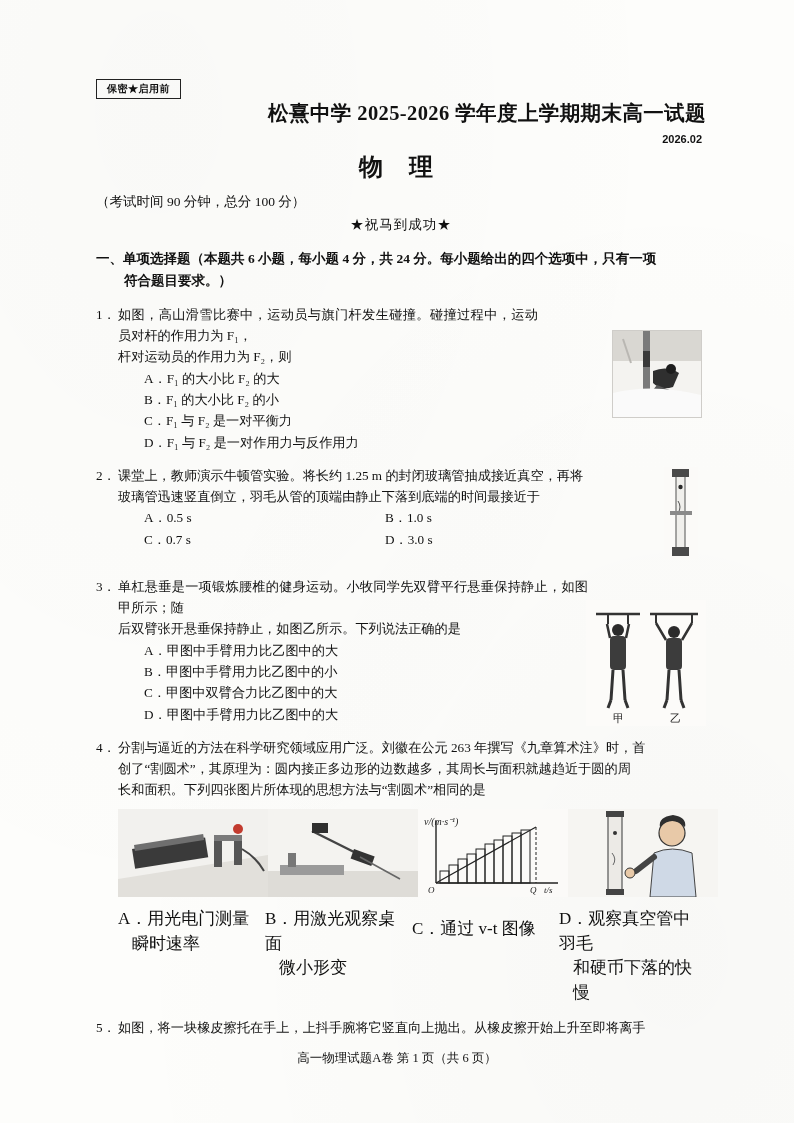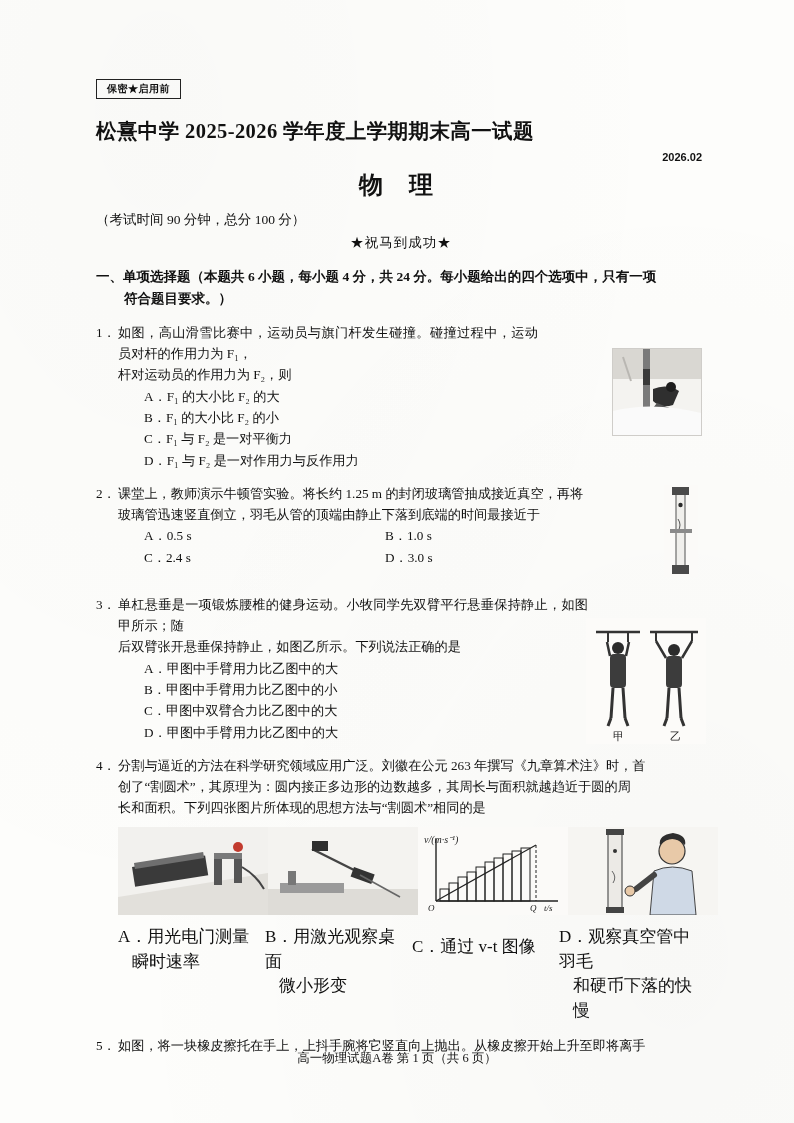--- a/index.html
+++ b/index.html
@@ -42,24 +42,23 @@
     display: inline-block;
     border: 1px solid #222;
     padding: 3px 10px 4px 10px;
     font-size: 10px;
     font-family: "Liberation Sans", sans-serif;
     letter-spacing: 0.5px;
     line-height: 1.1;
     font-weight: bold;
   }
   .doc-title {
-    text-align: left;
+    text-align: right;
     font-weight: bold;
     font-size: 20.5px;
-    margin-top: 18px;
     letter-spacing: 0.4px;
   }
   .date-line {
     text-align: right;
     font-size: 11px;
     font-family: "Liberation Sans", sans-serif;
     margin-top: 6px;
     padding-right: 4px;
     font-weight: bold;
   }
@@ -211,21 +210,21 @@
     <div class="q" style="min-height:100px;">
       <div class="num">2．</div>
       <div class="body" style="width:500px;">
         <div class="stem">课堂上，教师演示牛顿管实验。将长约 1.25 m 的封闭玻璃管抽成接近真空，再将</div>
         <div class="stem">玻璃管迅速竖直倒立，羽毛从管的顶端由静止下落到底端的时间最接近于</div>
         <div class="opt-row">
           <div class="opt">A．0.5 s</div>
           <div class="opt">B．1.0 s</div>
         </div>
         <div class="opt-row">
-          <div class="opt">C．2.4 s</div>
+          <div class="opt">C．0.7 s</div>
           <div class="opt">D．3.0 s</div>
         </div>
       </div>
       <div class="fig-right" style="top:2px; right:8px;">
         <div style="width:34px;height:92px;">
           <svg width="34" height="92" viewBox="0 0 34 92">
             <rect x="0" y="0" width="34" height="92" fill="#fbfaf8"></rect>
             <rect x="12" y="8" width="9" height="76" fill="#f0efec" stroke="#6d6d6d" stroke-width="1.2"></rect>
             <rect x="8" y="2" width="17" height="8" fill="#4a4a4a"></rect>
             <rect x="8" y="80" width="17" height="9" fill="#4a4a4a"></rect>

